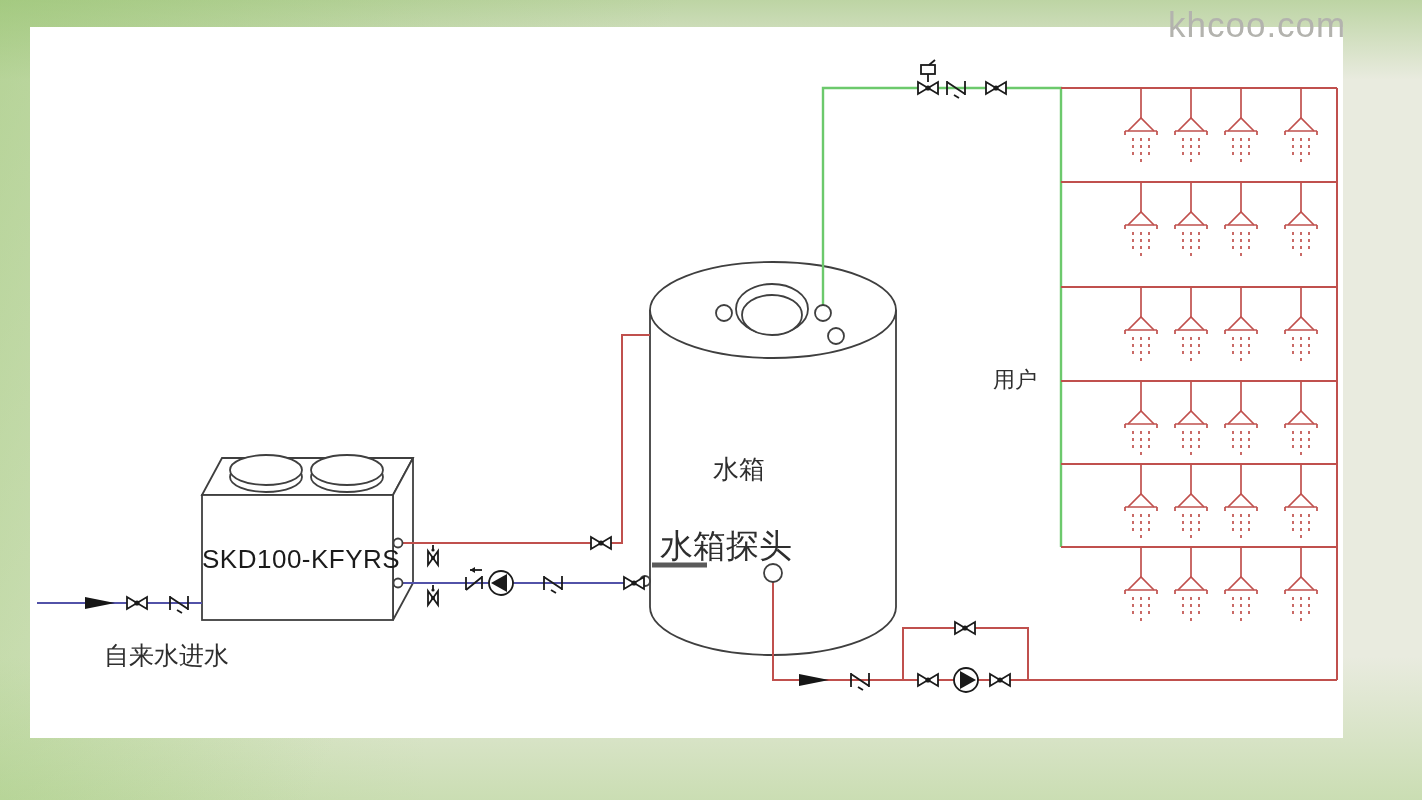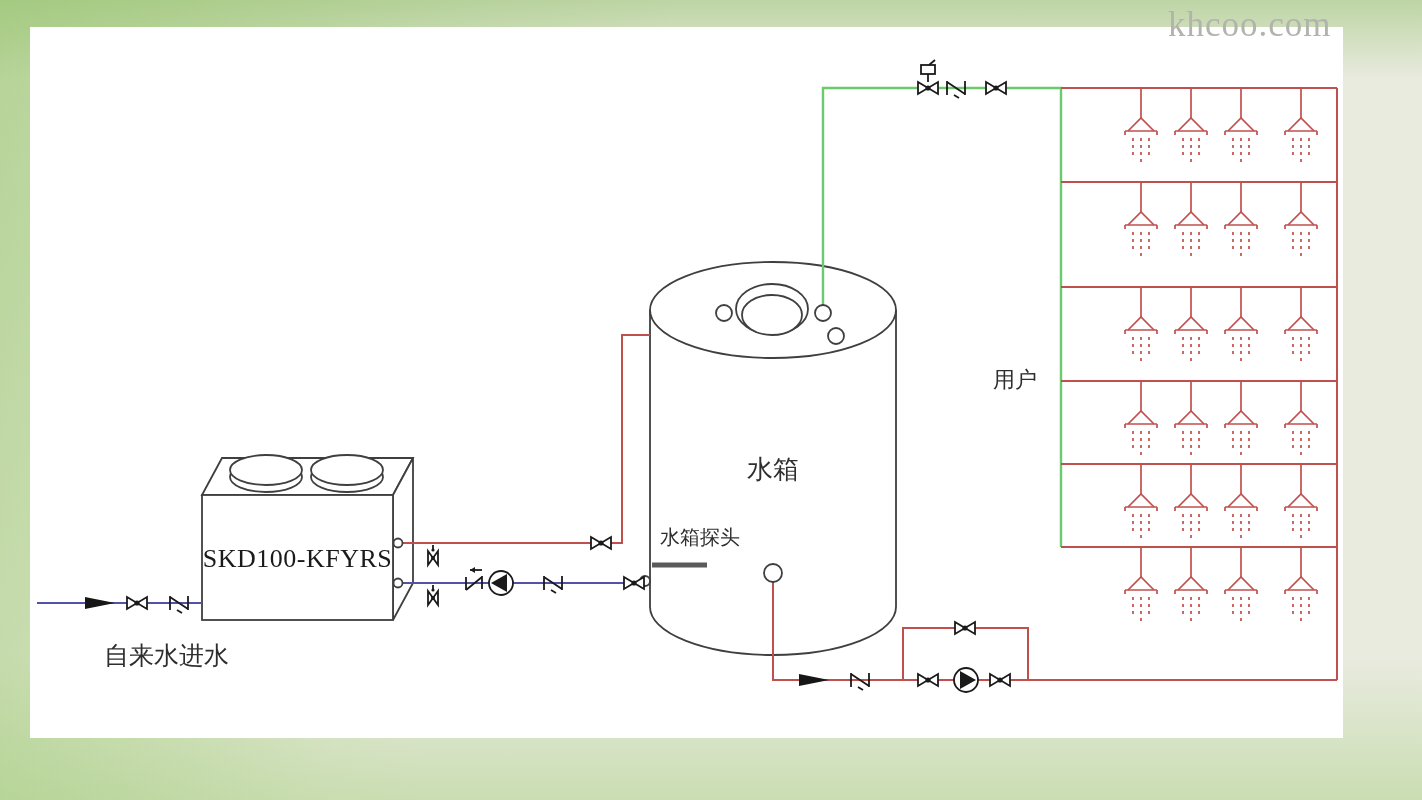--- a/index.html
+++ b/index.html
@@ -21,25 +21,25 @@
     position:absolute; left:30px; top:27px; width:1313px; height:711px;
     background:var(--canvas);
   }
   svg{position:absolute; left:0; top:0; width:1422px; height:800px;}
   .red{stroke:var(--pipe-red); fill:none; stroke-width:2;}
   .green{stroke:var(--pipe-green); fill:none; stroke-width:2.4;}
   .blue{stroke:var(--pipe-blue); fill:none; stroke-width:2;}
   .dark{stroke:var(--line-dark); fill:none; stroke-width:1.8;}
   .whitefill{fill:#fff;}
   .valve{stroke:var(--valve-dark); stroke-width:1.8;}
-  .lbl{position:absolute; color:#2e2e2e; white-space:nowrap;font-family:Liberation Serif, serif;}
+  .lbl{position:absolute; color:#2e2e2e; white-space:nowrap;}
   .lbl-model{left:202px; top:544px; width:191px; text-align:center; font-size:26px; color:#1a1a1a; letter-spacing:.5px;}
   .lbl-tap{left:104px; top:639px; font-size:25px;}
-  .lbl-tank{left:713px; top:452px; width:120px; text-align:center; font-size:26px;}
-  .lbl-probe{left:660px; top:524px; font-size:20px;}
+  .lbl-tank{left:713px; top:452px; width:120px; font-size:26px;}
+  .lbl-probe{left:660px; top:524px; font-size:33px;}
   .lbl-users{left:993px; top:365px; font-size:22px;}
   .watermark{left:1168px; top:5px; font-size:35px; color:var(--watermark); letter-spacing:1px;}
 </style>
 </head>
 <body>
 
 <div class="canvas"></div>
 
 <svg viewBox="0 0 1422 800">
   <defs>

